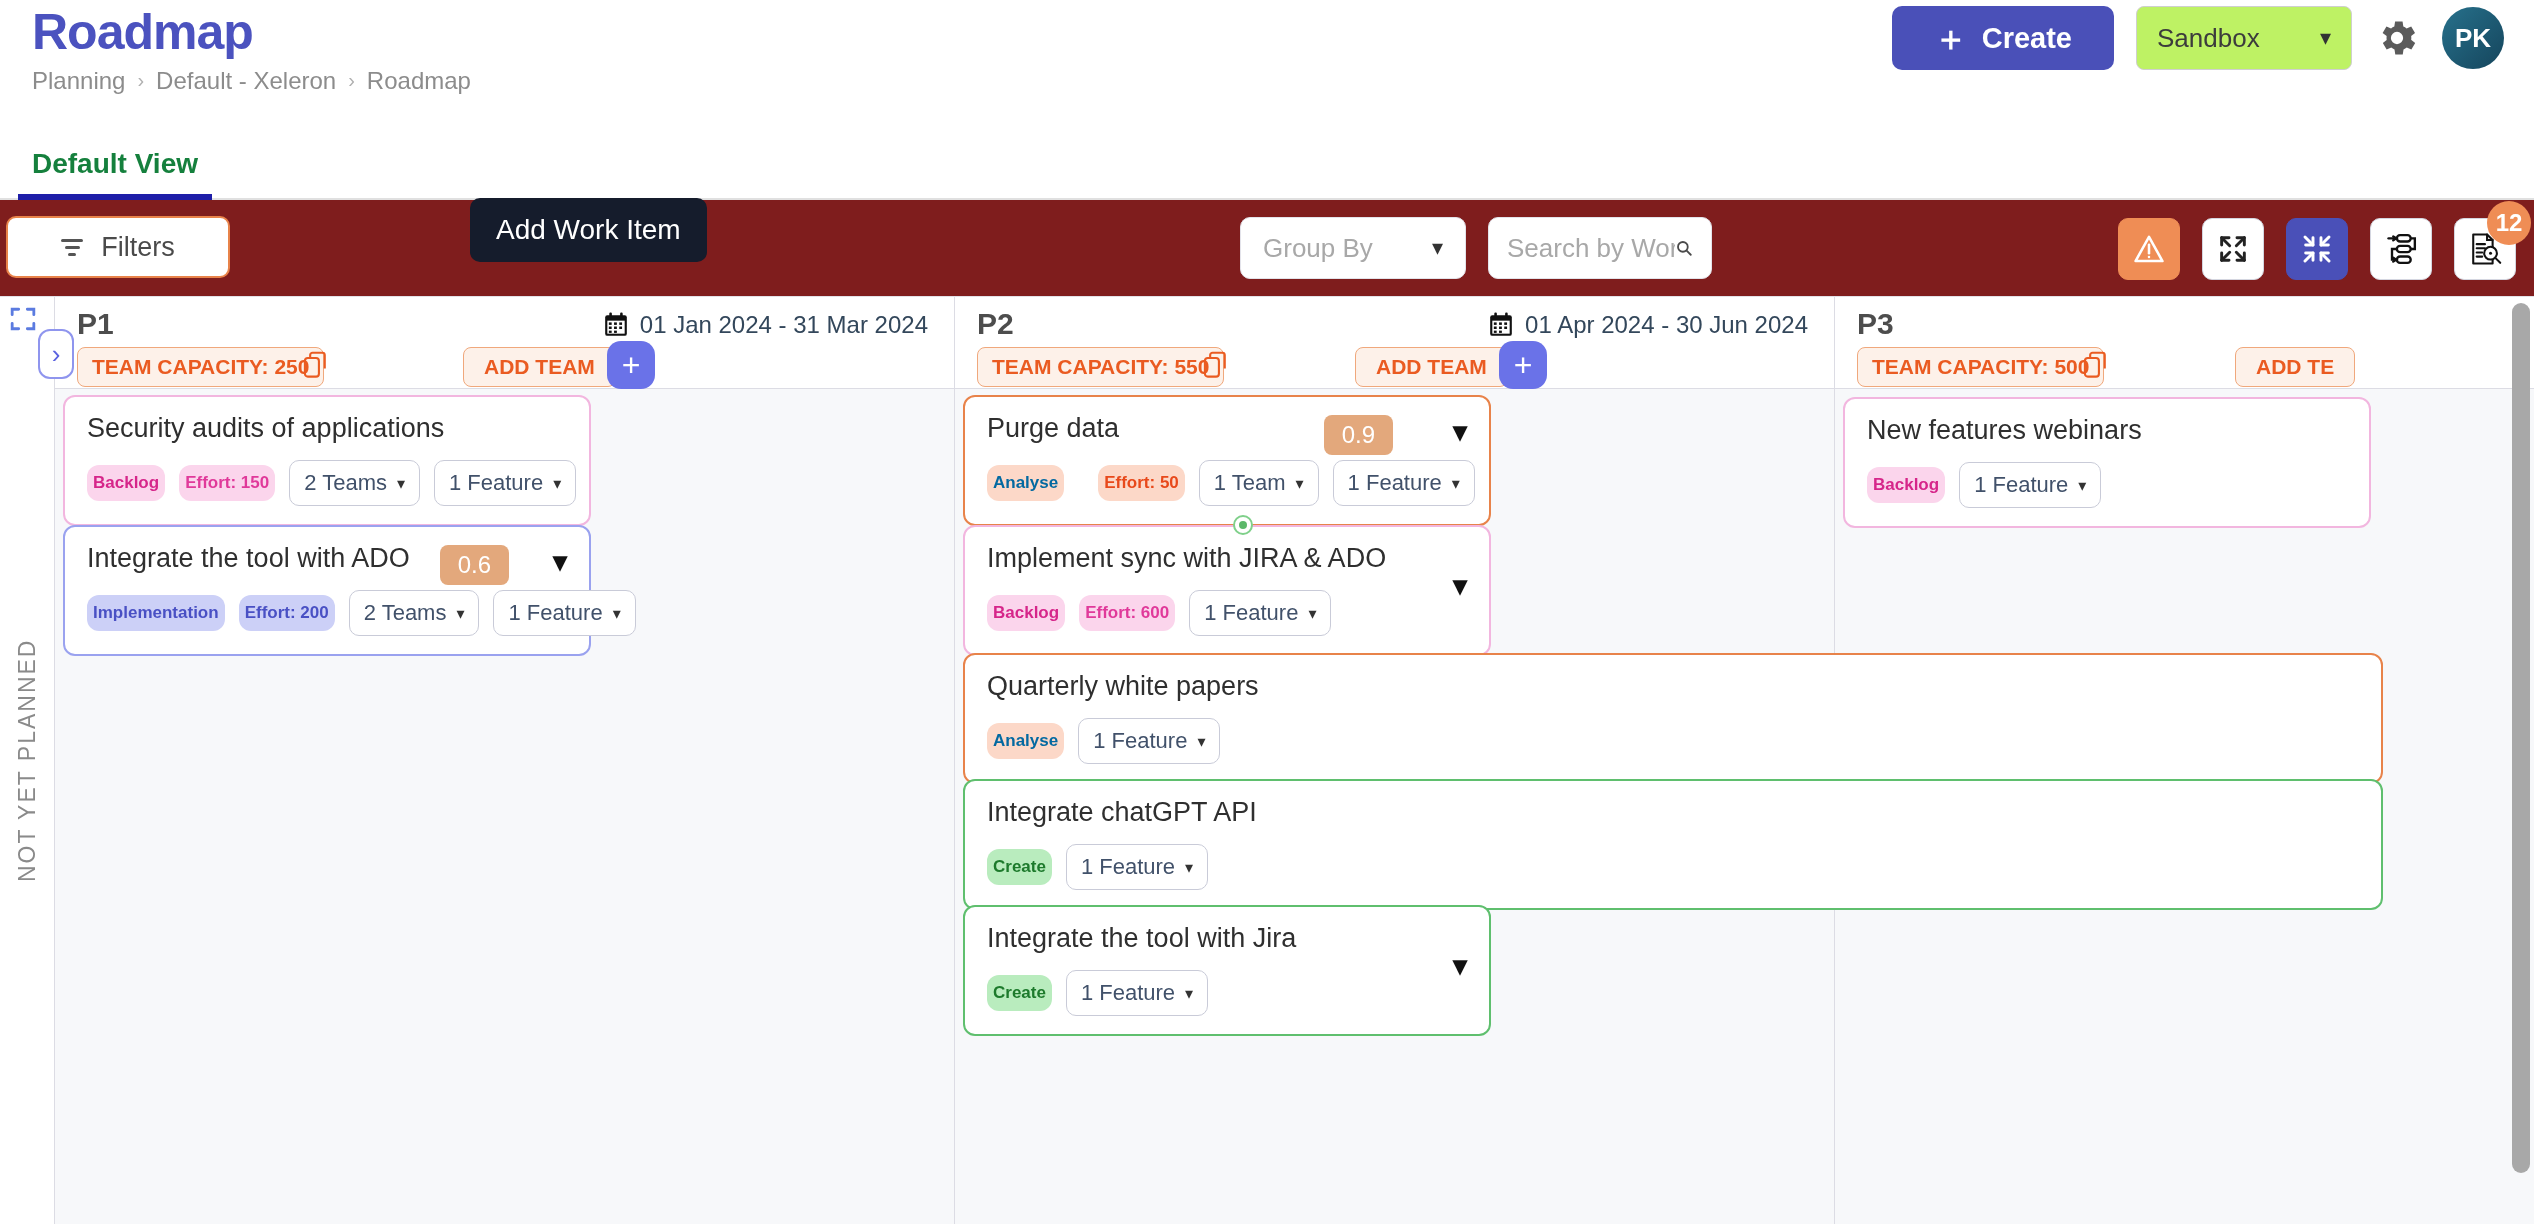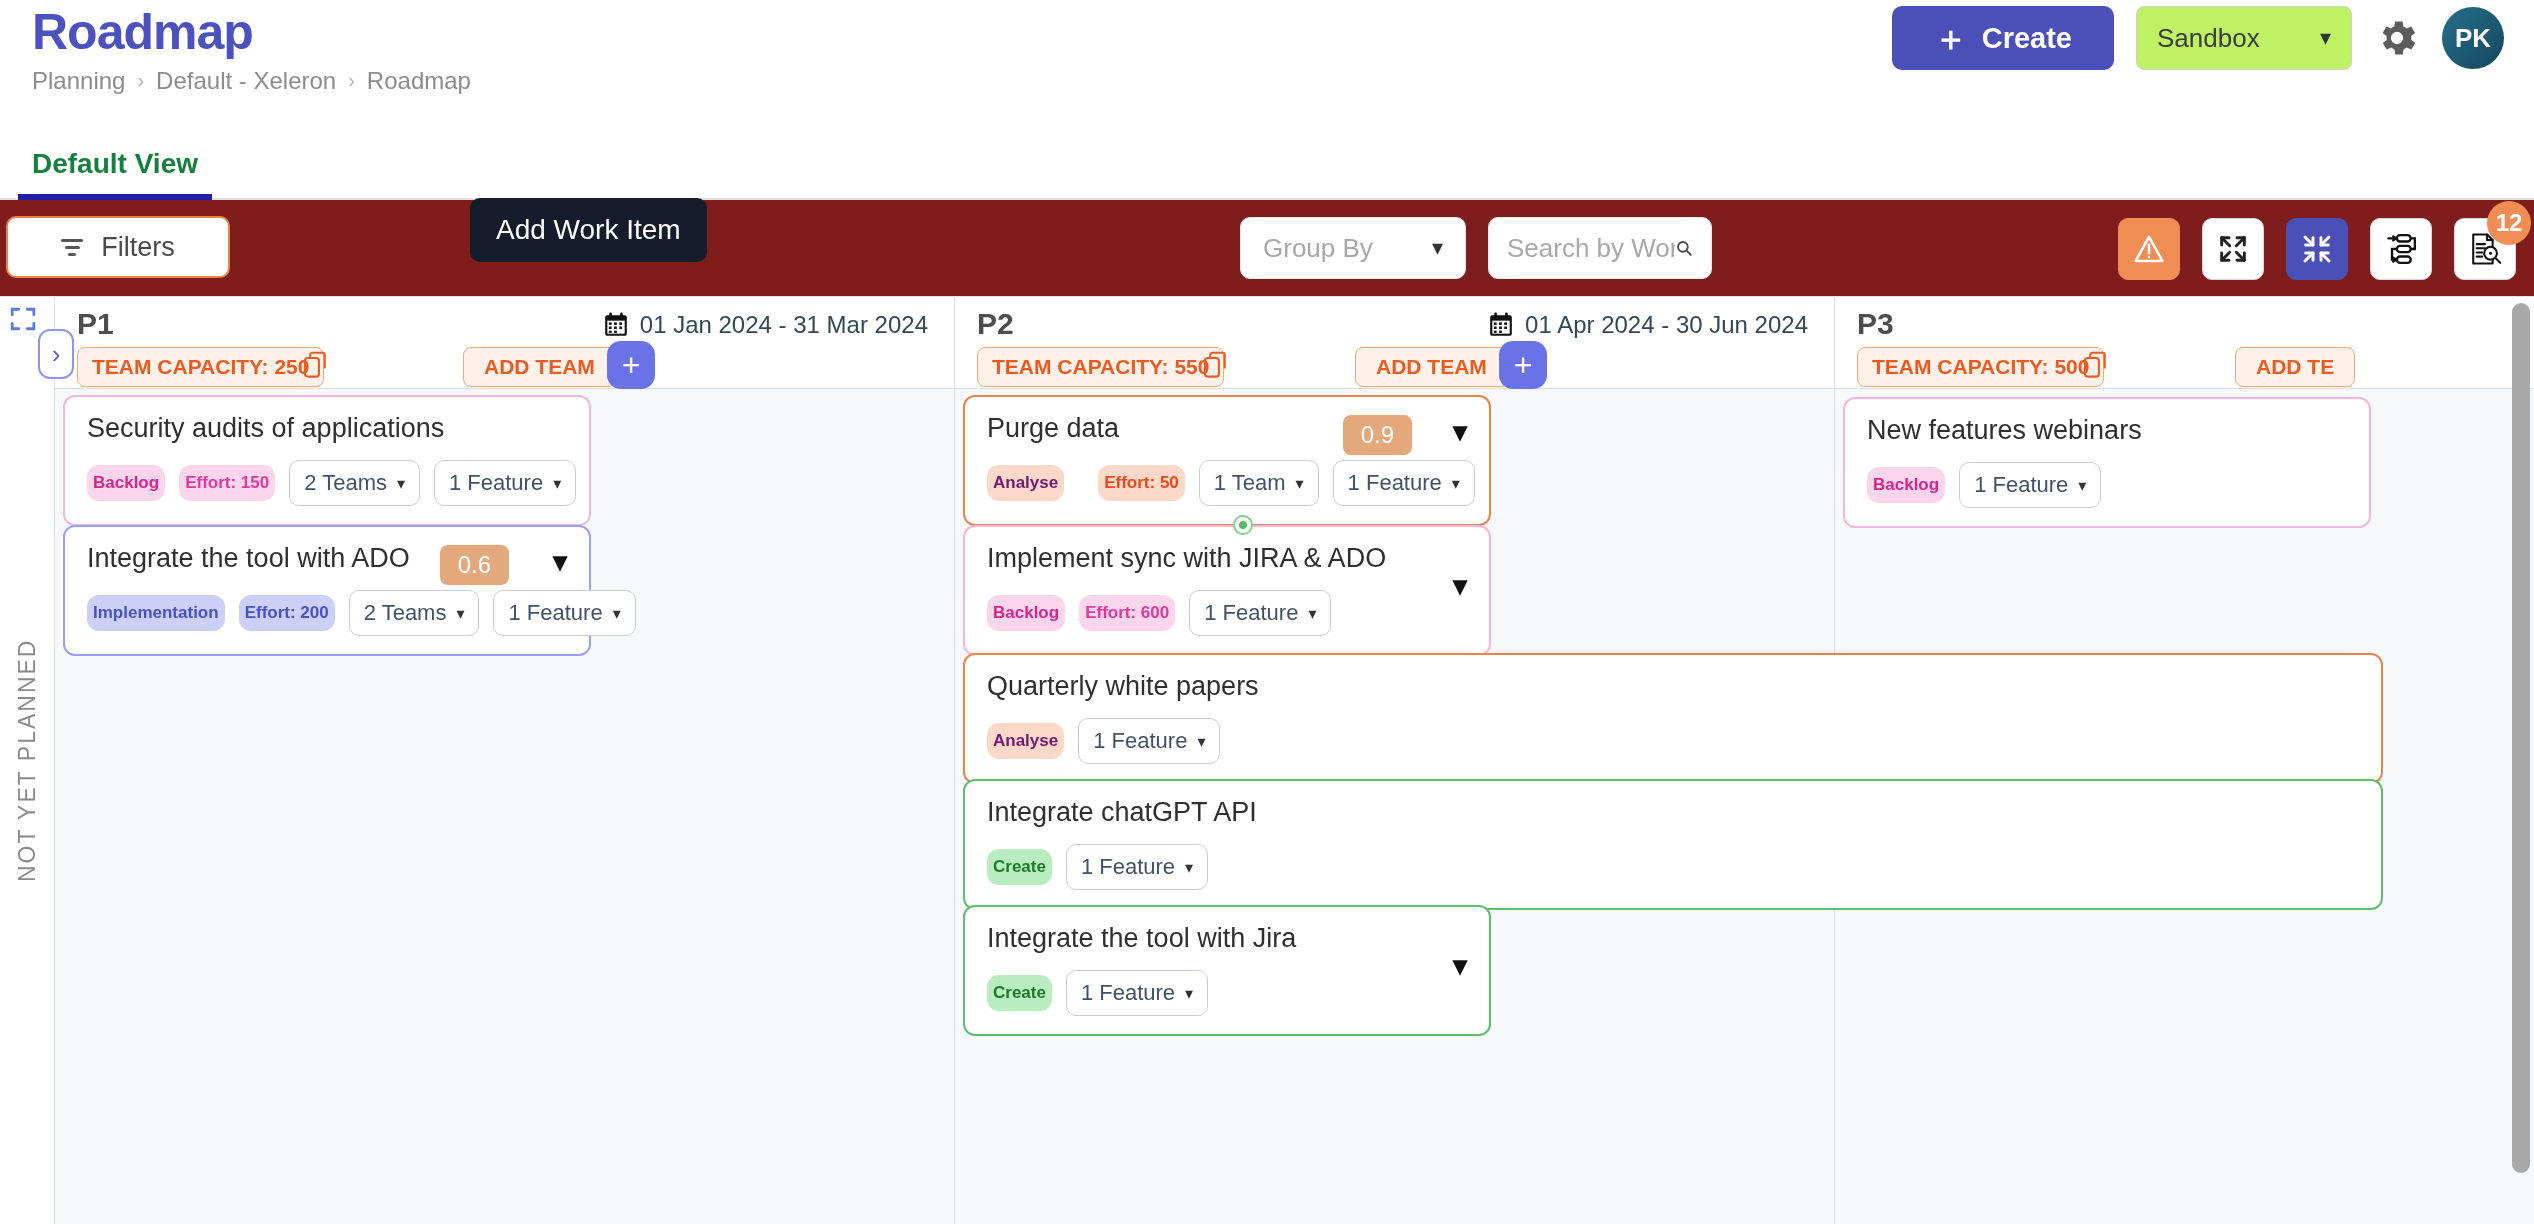--- a/index.html
+++ b/index.html
@@ -281,21 +281,21 @@
     border-radius: 50%; background: #5cb86a;
   }
 
   
   .s-backlog { background: #fbd5ec; color: #d6268a; }
   .s-effort-pink { background: #fbd5ec; color: #e0399a; }
   .c-backlog { border-color: #f2b6df; }
   .s-impl { background: #ccd0f7; color: #4950c4; }
   .s-effort-blue { background: #ccd0f7; color: #4950c4; }
   .c-impl { border-color: #9aa2ef; }
-  .s-analyse { background: #fcd8c8; color: #701a75; }
+  .s-analyse { background: #fcd8c8; color: #0369a1; }
   .s-effort-orange { background: #fcd8c8; color: #e8491b; margin-left: 20px; }
   .c-analyse { border-color: #e8834a; }
   .s-create { background: #b9ecbe; color: #1d7a2c; }
   .c-create { border-color: #5fbf6e; }
 
   
   .tooltip {
     position: absolute;
     background: #151c2c; color: #fff;
     font-size: 28px; border-radius: 10px;
@@ -564,21 +564,21 @@
             <span class="chip s-effort-orange">Effort: 50</span>
             <span class="chip-dd">
               <span>1 Team</span>
               <span class="mini-chev">▾</span>
             </span>
             <span class="chip-dd">
               <span>1 Feature</span>
               <span class="mini-chev">▾</span>
             </span>
           </div>
-          <span class="score-badge" style="right:77px">0.9</span>
+          <span class="score-badge" style="right:96px">0.9</span>
           <span class="card-chev" style="right:22px">▾</span>
         </div>
 
         <div class="card c-backlog" style="left:8px; top:136px; width:528px;">
           <span class="dot-icon" style="left:268px; top:-12px;"></span>
           <div class="card-title">Implement sync with JIRA &amp; ADO</div>
           <div class="card-chips">
             <span class="chip s-backlog">Backlog</span>
             <span class="chip s-effort-pink">Effort: 600</span>
             <span class="chip-dd">

